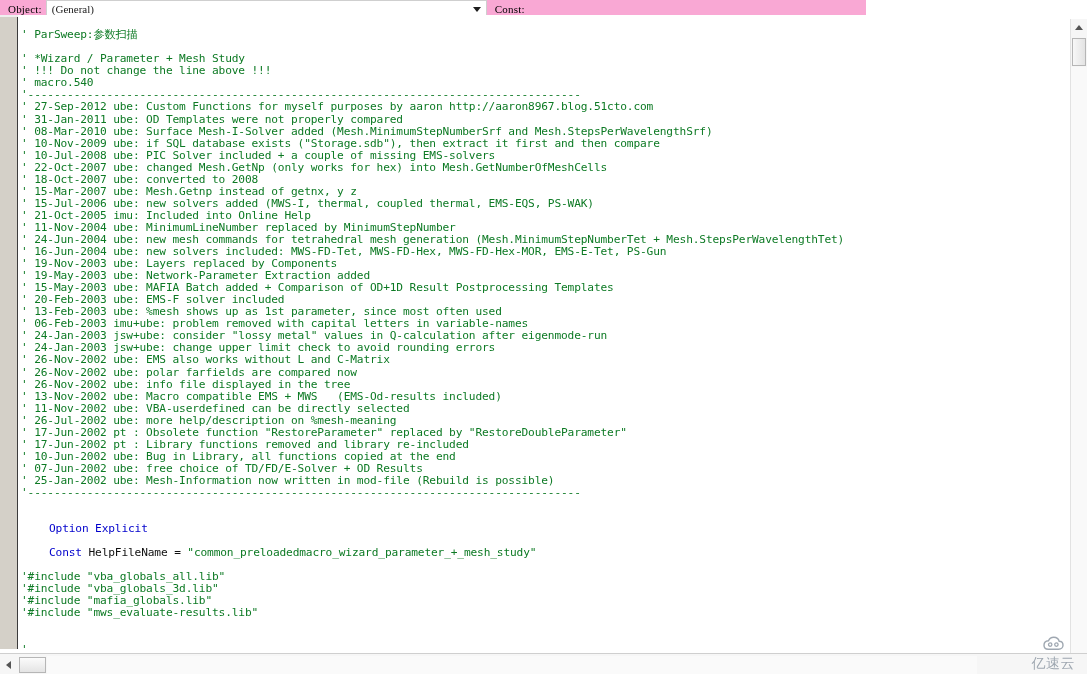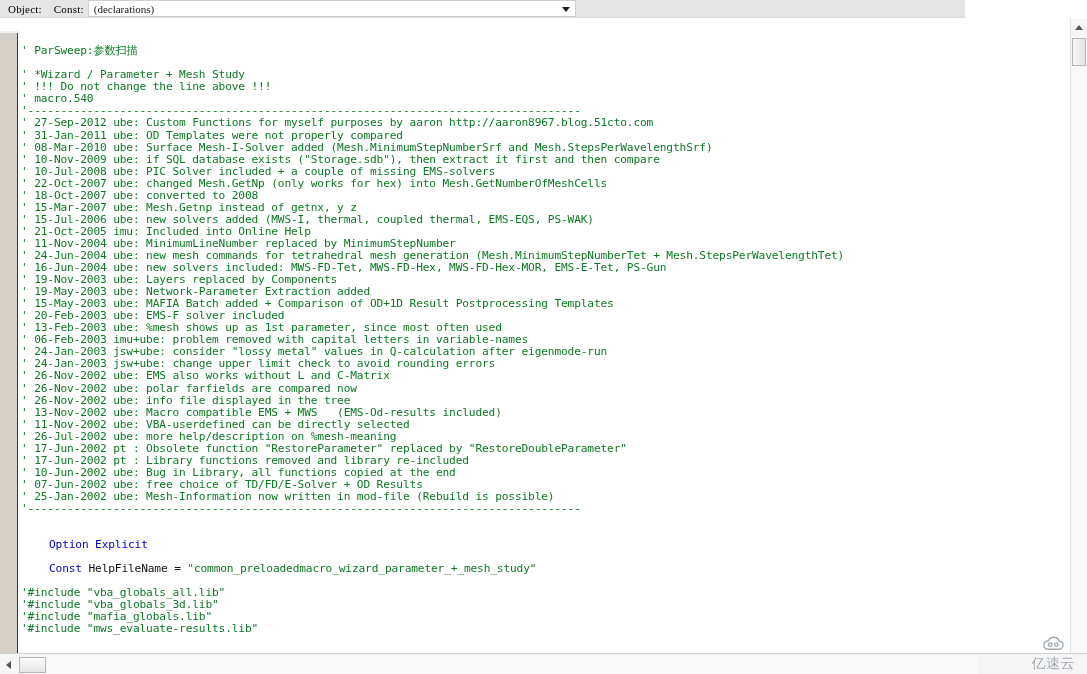--- a/index.html
+++ b/index.html
@@ -14,22 +14,22 @@
     width: 1087px;
     height: 674px;
     overflow: hidden;
     background: #ffffff;
   }
 
   
   #toolbar {
     position: absolute;
     left: 0; top: 0;
-    width: 965px; height: 18px;
-    background: #e5e5e5;
+    width: 866px; height: 18px;
+    background: #f9a8d4;
     border-bottom: 1px solid #dcdcdc;
     display: flex;
     align-items: center;
     box-sizing: border-box;
   }
   .tb-label {
     font-family: "Liberation Serif", serif;
     font-size: 11px;
     color: #000000;
     padding-left: 8px;
@@ -64,21 +64,21 @@
     width: 0; height: 0;
     margin-top: -2px;
     border-left: 4px solid transparent;
     border-right: 4px solid transparent;
     border-top: 5px solid #1d1d1d;
   }
 
   
   #editor {
     position: absolute;
-    left: 0; top: 31px;
+    left: 0; top: 15px;
     width: 1087px;
     height: 634px;
     background: #ffffff;
     box-sizing: border-box;
   }
   
   #gutter {
     position: absolute;
     left: 0; top: 0;
     width: 18px;
@@ -219,25 +219,25 @@
   }
   #watermark svg { display: block; }
 </style>
 </head>
 <body>
 
 <div id="app">
 
   <div id="toolbar">
     <span class="tb-label">Object:</span>
+    <div class="combo" id="combo-object">
+      <span class="combo-value">(General)</span>
+      <span class="combo-arrow"></span>
+    </div>
     <span class="tb-label">Const:</span>
-    <div class="combo" id="combo-proc">
-      <span class="combo-value">(declarations)</span>
-      <span class="combo-arrow"></span>
-    </div>
   </div>
 
   <div id="editor">
     <div id="gutter">
       <div id="gutter-top-cap"></div>
     </div>
     <div id="code-surface">
       <pre id="code"><span class="ln"><span class="cm">' ParSweep:参数扫描</span></span><span class="ln">&nbsp;</span><span class="ln"><span class="cm">' *Wizard / Parameter + Mesh Study</span></span><span class="ln"><span class="cm">' !!! Do not change the line above !!!</span></span><span class="ln"><span class="cm">' macro.540</span></span><span class="ln"><span class="cm">'------------------------------------------------------------------------------------</span></span><span class="ln"><span class="cm">' 27-Sep-2012 ube: Custom Functions for myself purposes by aaron http://aaron8967.blog.51cto.com</span></span><span class="ln"><span class="cm">' 31-Jan-2011 ube: OD Templates were not properly compared</span></span><span class="ln"><span class="cm">' 08-Mar-2010 ube: Surface Mesh-I-Solver added (Mesh.MinimumStepNumberSrf and Mesh.StepsPerWavelengthSrf)</span></span><span class="ln"><span class="cm">' 10-Nov-2009 ube: if SQL database exists ("Storage.sdb"), then extract it first and then compare</span></span><span class="ln"><span class="cm">' 10-Jul-2008 ube: PIC Solver included + a couple of missing EMS-solvers</span></span><span class="ln"><span class="cm">' 22-Oct-2007 ube: changed Mesh.GetNp (only works for hex) into Mesh.GetNumberOfMeshCells</span></span><span class="ln"><span class="cm">' 18-Oct-2007 ube: converted to 2008</span></span><span class="ln"><span class="cm">' 15-Mar-2007 ube: Mesh.Getnp instead of getnx, y z</span></span><span class="ln"><span class="cm">' 15-Jul-2006 ube: new solvers added (MWS-I, thermal, coupled thermal, EMS-EQS, PS-WAK)</span></span><span class="ln"><span class="cm">' 21-Oct-2005 imu: Included into Online Help</span></span><span class="ln"><span class="cm">' 11-Nov-2004 ube: MinimumLineNumber replaced by MinimumStepNumber</span></span><span class="ln"><span class="cm">' 24-Jun-2004 ube: new mesh commands for tetrahedral mesh generation (Mesh.MinimumStepNumberTet + Mesh.StepsPerWavelengthTet)</span></span><span class="ln"><span class="cm">' 16-Jun-2004 ube: new solvers included: MWS-FD-Tet, MWS-FD-Hex, MWS-FD-Hex-MOR, EMS-E-Tet, PS-Gun</span></span><span class="ln"><span class="cm">' 19-Nov-2003 ube: Layers replaced by Components</span></span><span class="ln"><span class="cm">' 19-May-2003 ube: Network-Parameter Extraction added</span></span><span class="ln"><span class="cm">' 15-May-2003 ube: MAFIA Batch added + Comparison of OD+1D Result Postprocessing Templates</span></span><span class="ln"><span class="cm">' 20-Feb-2003 ube: EMS-F solver included</span></span><span class="ln"><span class="cm">' 13-Feb-2003 ube: %mesh shows up as 1st parameter, since most often used</span></span><span class="ln"><span class="cm">' 06-Feb-2003 imu+ube: problem removed with capital letters in variable-names</span></span><span class="ln"><span class="cm">' 24-Jan-2003 jsw+ube: consider "lossy metal" values in Q-calculation after eigenmode-run</span></span><span class="ln"><span class="cm">' 24-Jan-2003 jsw+ube: change upper limit check to avoid rounding errors</span></span><span class="ln"><span class="cm">' 26-Nov-2002 ube: EMS also works without L and C-Matrix</span></span><span class="ln"><span class="cm">' 26-Nov-2002 ube: polar farfields are compared now</span></span><span class="ln"><span class="cm">' 26-Nov-2002 ube: info file displayed in the tree</span></span><span class="ln"><span class="cm">' 13-Nov-2002 ube: Macro compatible EMS + MWS   (EMS-Od-results included)</span></span><span class="ln"><span class="cm">' 11-Nov-2002 ube: VBA-userdefined can be directly selected</span></span><span class="ln"><span class="cm">' 26-Jul-2002 ube: more help/description on %mesh-meaning</span></span><span class="ln"><span class="cm">' 17-Jun-2002 pt : Obsolete function "RestoreParameter" replaced by "RestoreDoubleParameter"</span></span><span class="ln"><span class="cm">' 17-Jun-2002 pt : Library functions removed and library re-included</span></span><span class="ln"><span class="cm">' 10-Jun-2002 ube: Bug in Library, all functions copied at the end</span></span><span class="ln"><span class="cm">' 07-Jun-2002 ube: free choice of TD/FD/E-Solver + OD Results</span></span><span class="ln"><span class="cm">' 25-Jan-2002 ube: Mesh-Information now written in mod-file (Rebuild is possible)</span></span><span class="ln"><span class="cm">'------------------------------------------------------------------------------------</span></span><span class="ln">&nbsp;</span><span class="ln">&nbsp;</span><span class="ln"><span class="kw">Option Explicit</span></span><span class="ln">&nbsp;</span><span class="ln"><span class="kw">Const </span><span class="id">HelpFileName = </span><span class="cm">"common_preloadedmacro_wizard_parameter_+_mesh_study"</span></span><span class="ln">&nbsp;</span><span class="ln"><span class="cm">'#include "vba_globals_all.lib"</span></span><span class="ln"><span class="cm">'#include "vba_globals_3d.lib"</span></span><span class="ln"><span class="cm">'#include "mafia_globals.lib"</span></span><span class="ln"><span class="cm">'#include "mws_evaluate-results.lib"</span></span><span class="ln">&nbsp;</span><span class="ln">&nbsp;</span><span class="ln"><span class="cm">'------------------------------------------------------------------------------------</span></span></pre>
     </div>
   </div>

